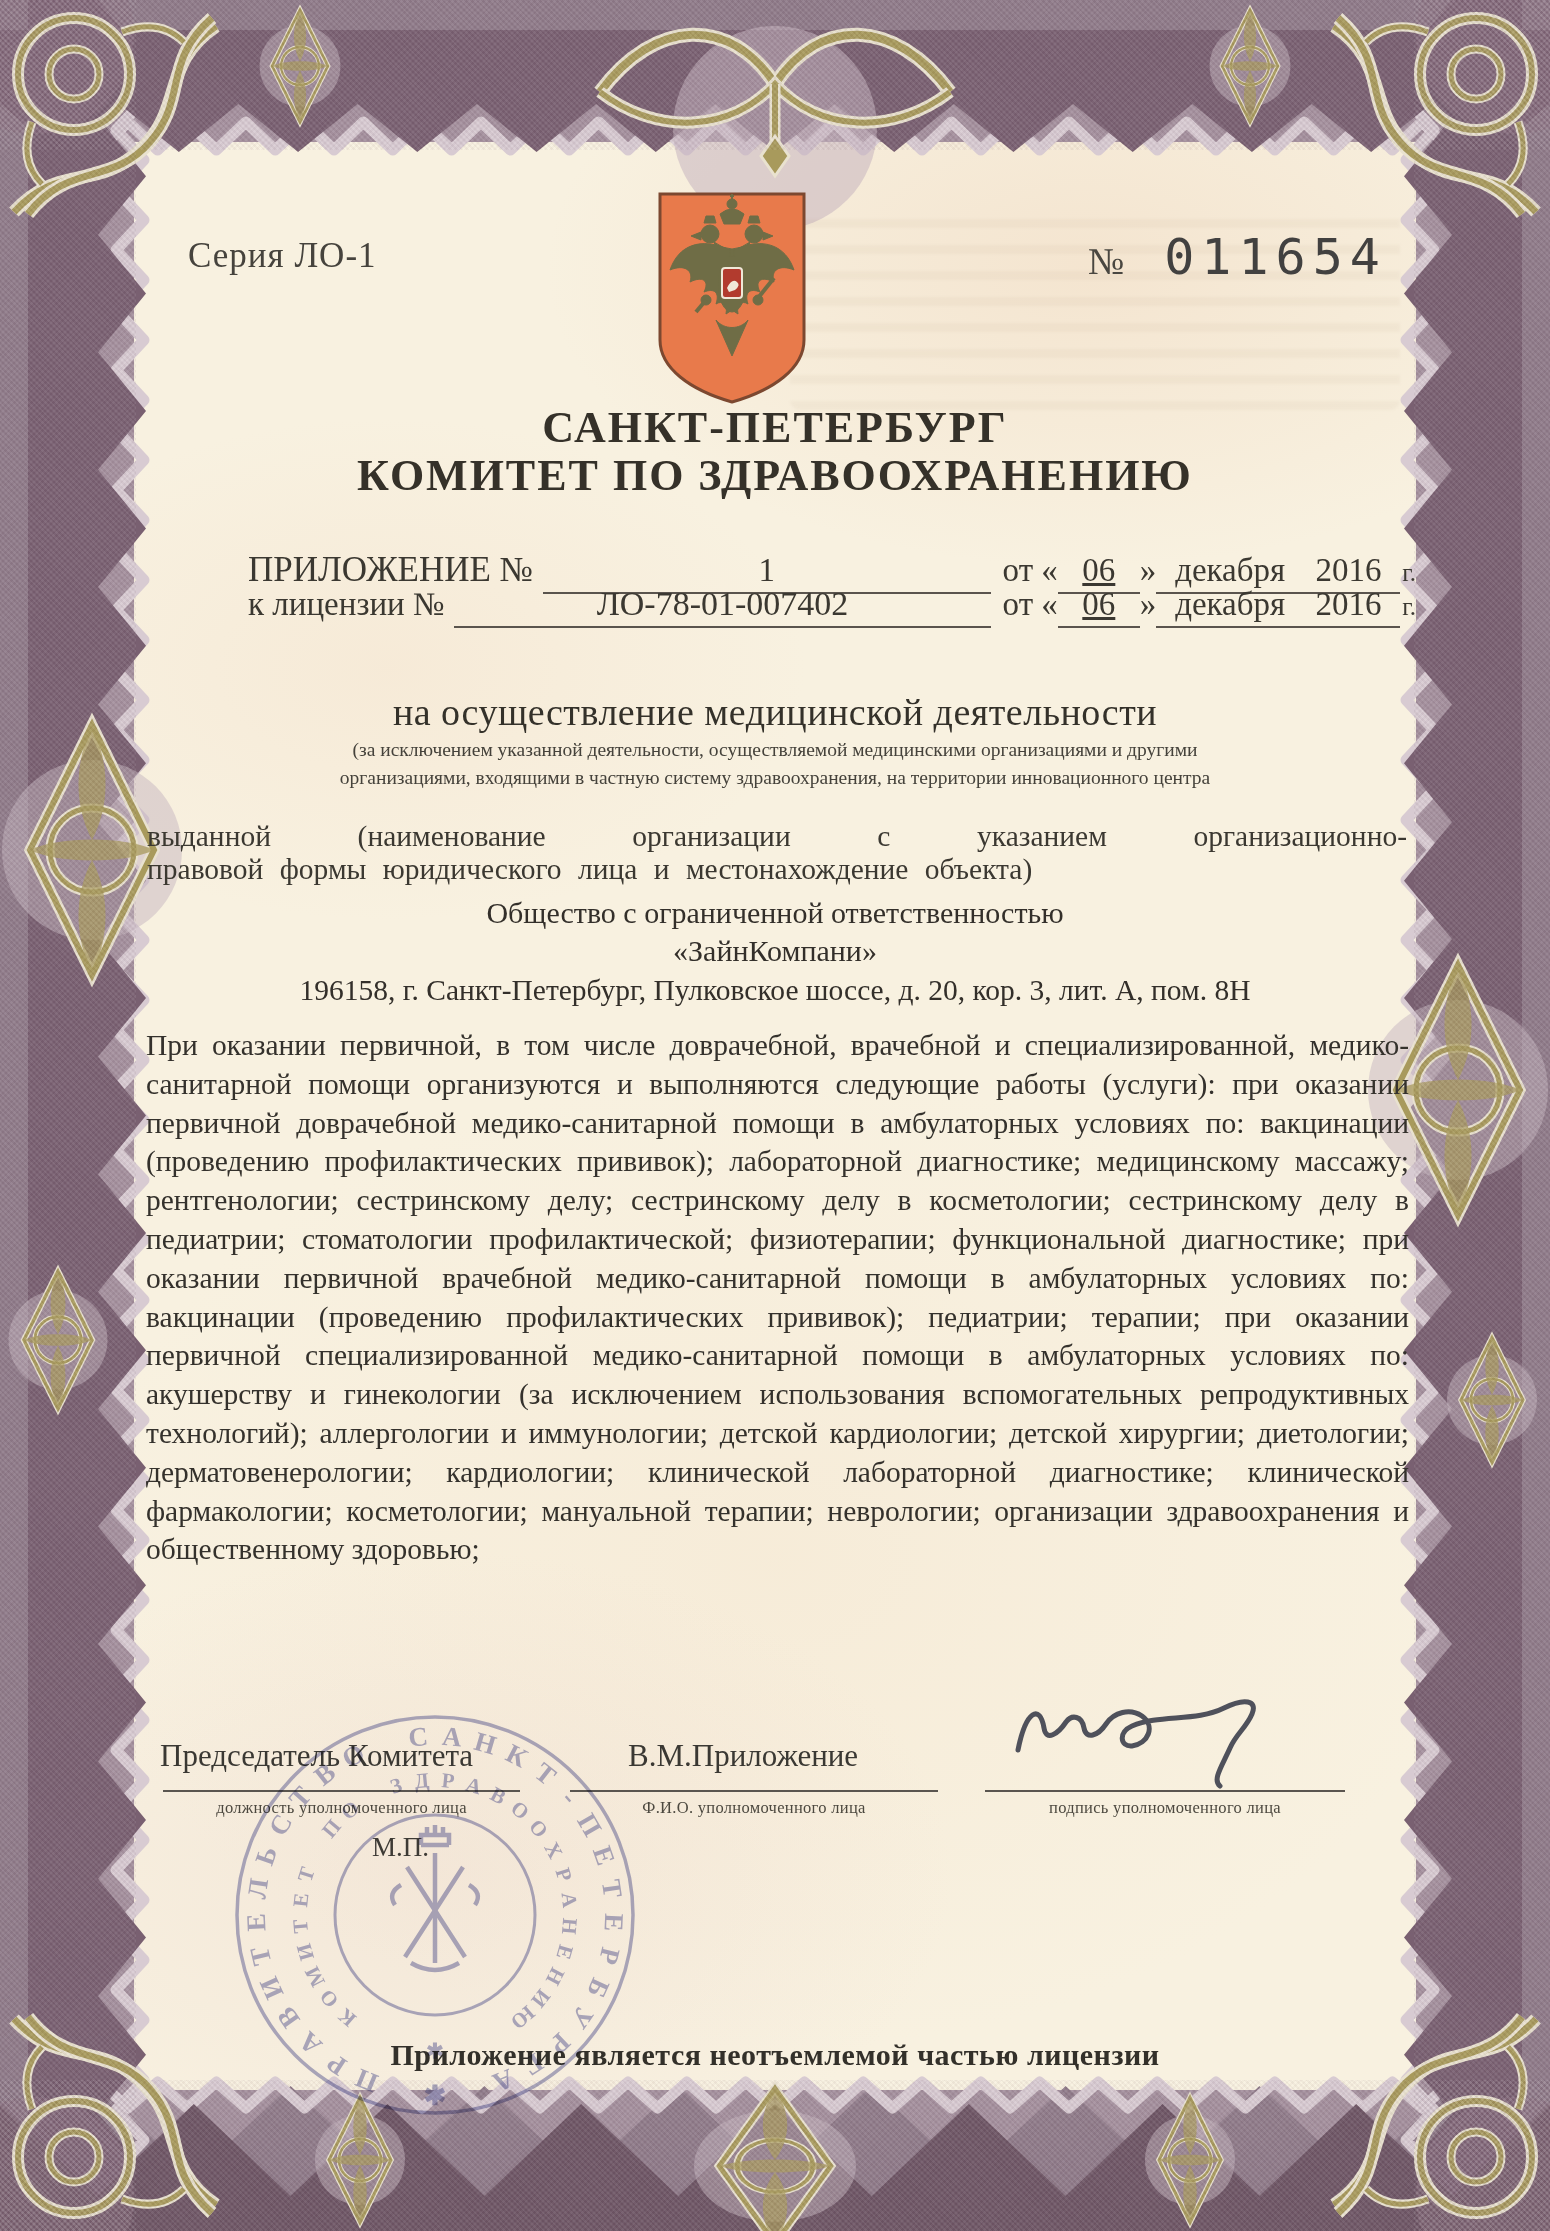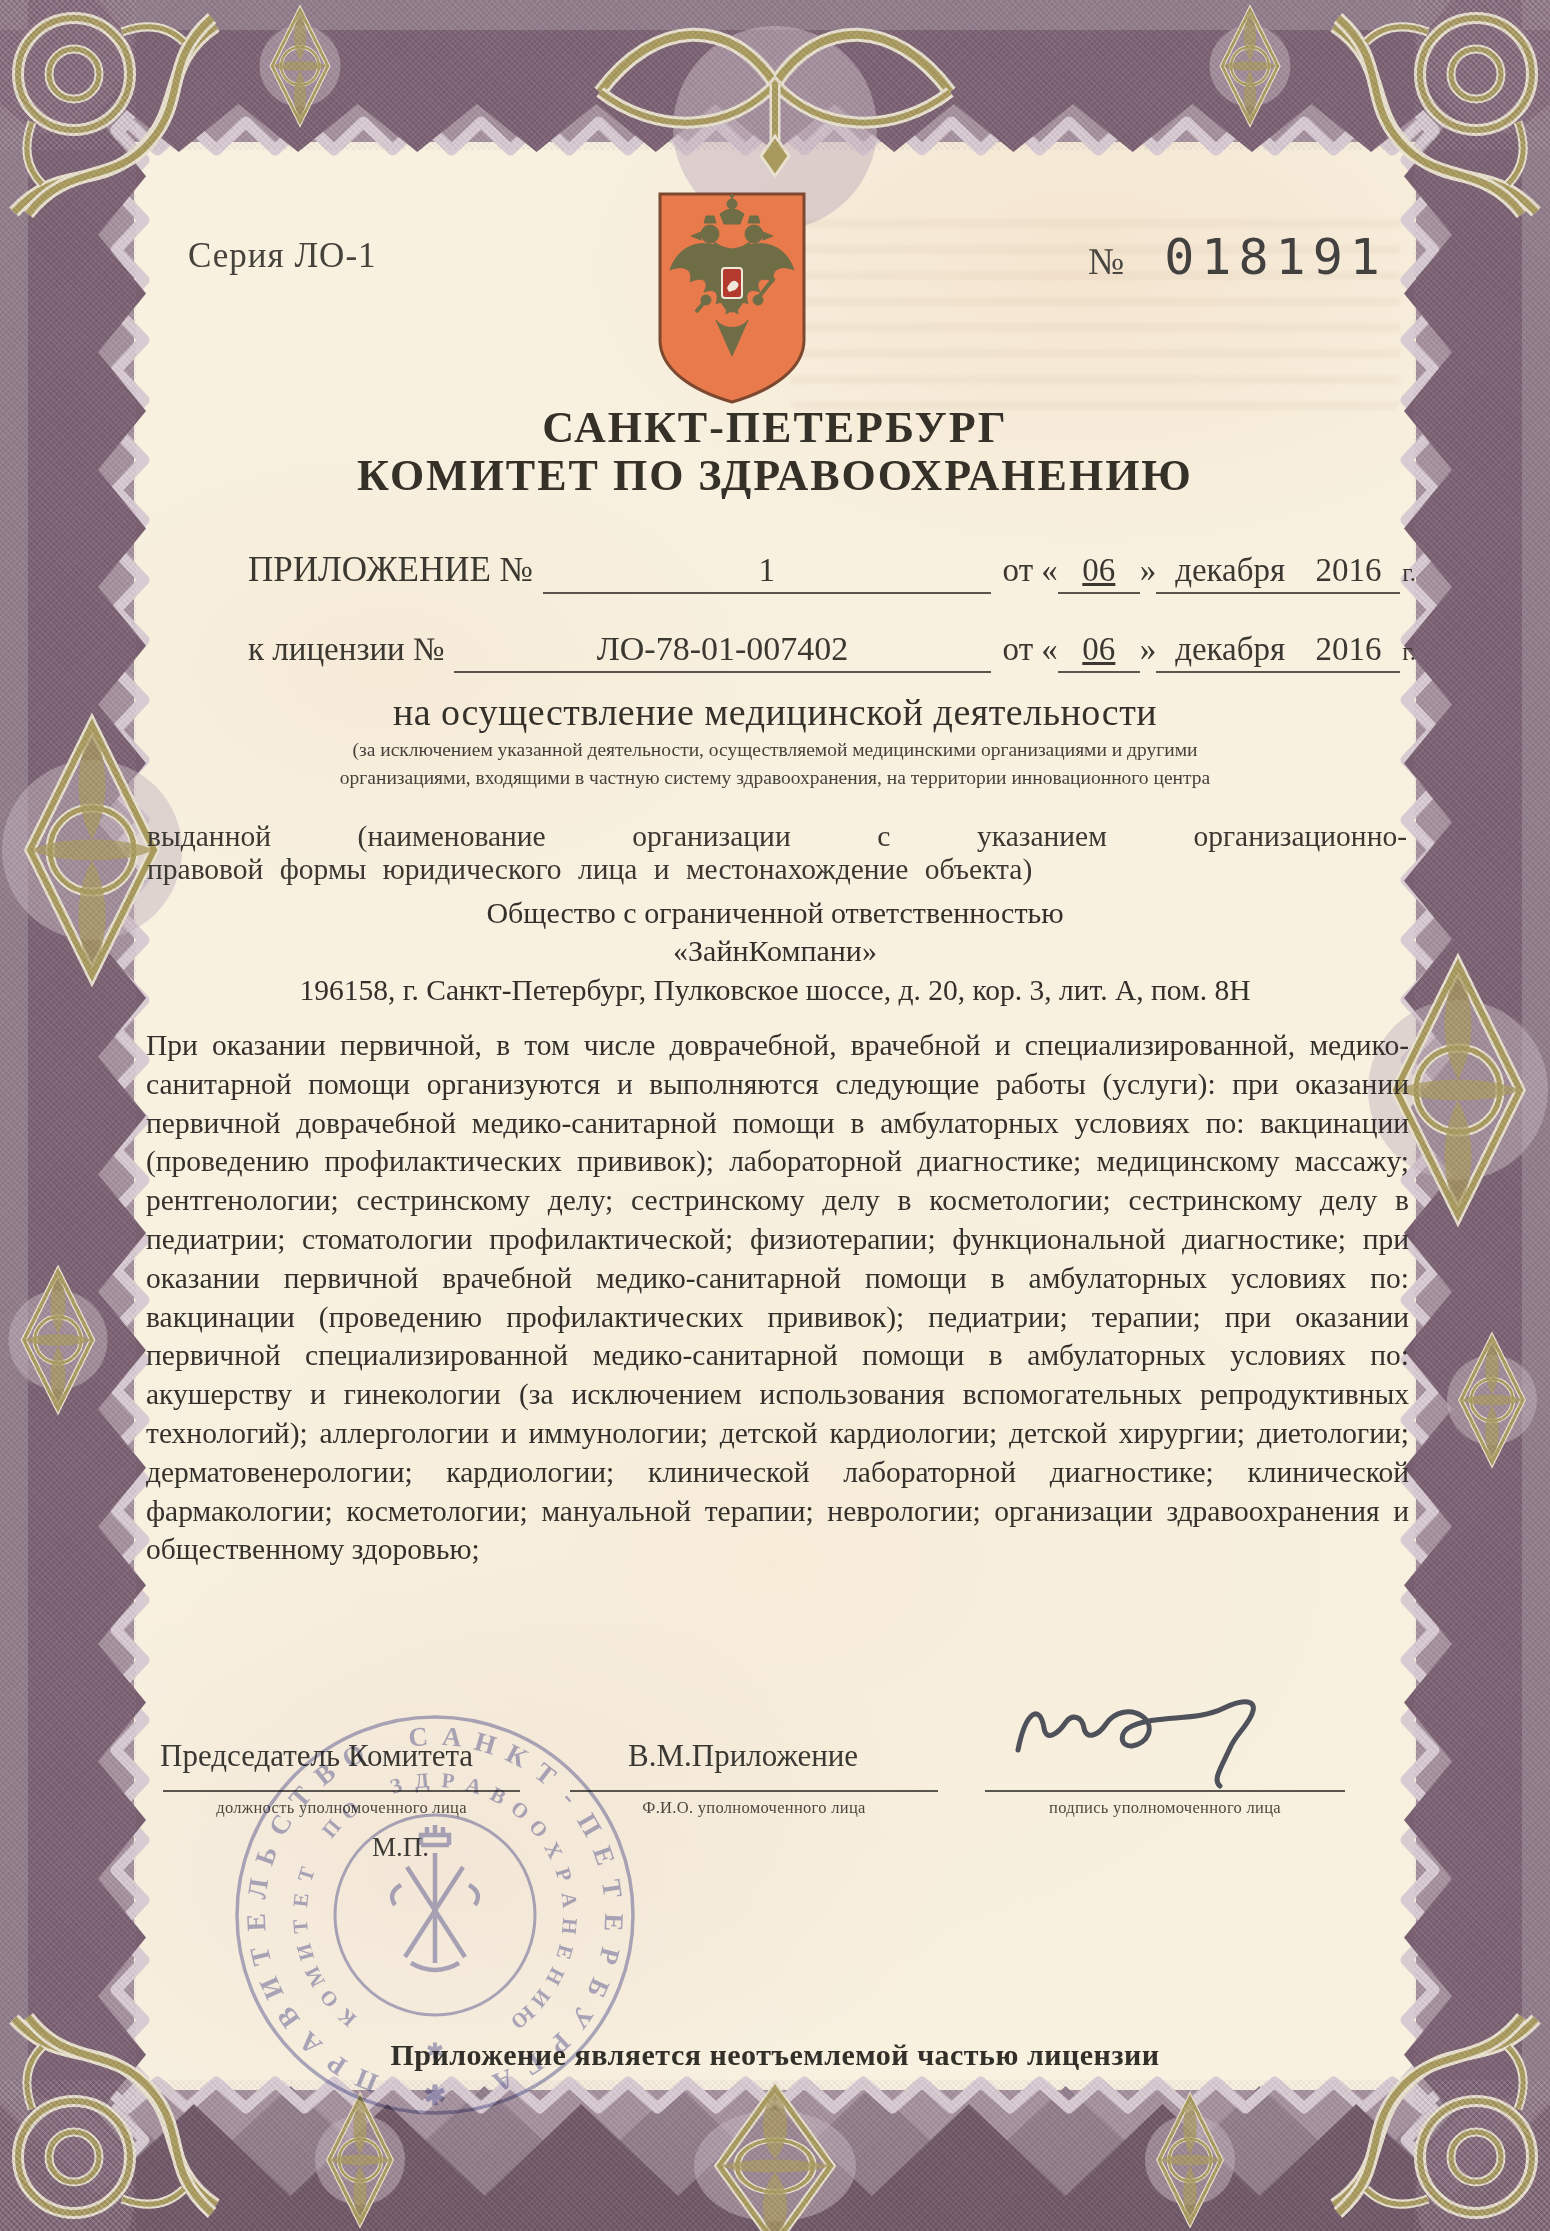--- a/index.html
+++ b/index.html
@@ -286,37 +286,37 @@
         <path d="M54,110 L44,122" stroke-width="4" fill="none"></path>
         <circle cx="106" cy="110" r="5"></circle>
         <path d="M106,108 L122,88" stroke-width="4" fill="none"></path>
       </g>
       <rect x="70" y="78" width="20" height="30" rx="3" fill="#b23b2e" stroke="#f0e8d8" stroke-width="2"></rect>
       <path d="M75,98 q5,-10 10,-6 q4,3 -2,8 l-6,2 Z" fill="#f0e8d8"></path>
     </svg>
 
     <div class="abs numline">
       <span class="numsign">№</span>
-      <span class="numdigits">018191</span>
+      <span class="numdigits">011654</span>
     </div>
 
     <div class="abs center authority" style="top:402px">САНКТ-ПЕТЕРБУРГ</div>
     <div class="abs center authority" style="top:450px">КОМИТЕТ ПО ЗДРАВООХРАНЕНИЮ</div>
 
     <div class="lic-row" style="top:550px">
       <span class="lbl" style="font-size:35px">ПРИЛОЖЕНИЕ №</span>
       <span class="blank grow">1</span>
       <span class="lbl">от «</span>
       <span class="blank day">06</span>
       <span class="lbl">»</span>
       <span class="blank my">декабря 2016</span>
       <span class="lbl sfx">г.</span>
     </div>
 
-    <div class="lic-row" style="top:630px">
+    <div class="lic-row" style="top:585px">
       <span class="lbl">к лицензии №</span>
       <span class="blank grow" style="font-size:34px">ЛО-78-01-007402</span>
       <span class="lbl">от «</span>
       <span class="blank day">06</span>
       <span class="lbl">»</span>
       <span class="blank my">декабря 2016</span>
       <span class="lbl sfx">г.</span>
     </div>
 
     <div class="abs center act-title" style="top:690px">на осуществление медицинской деятельности</div>

